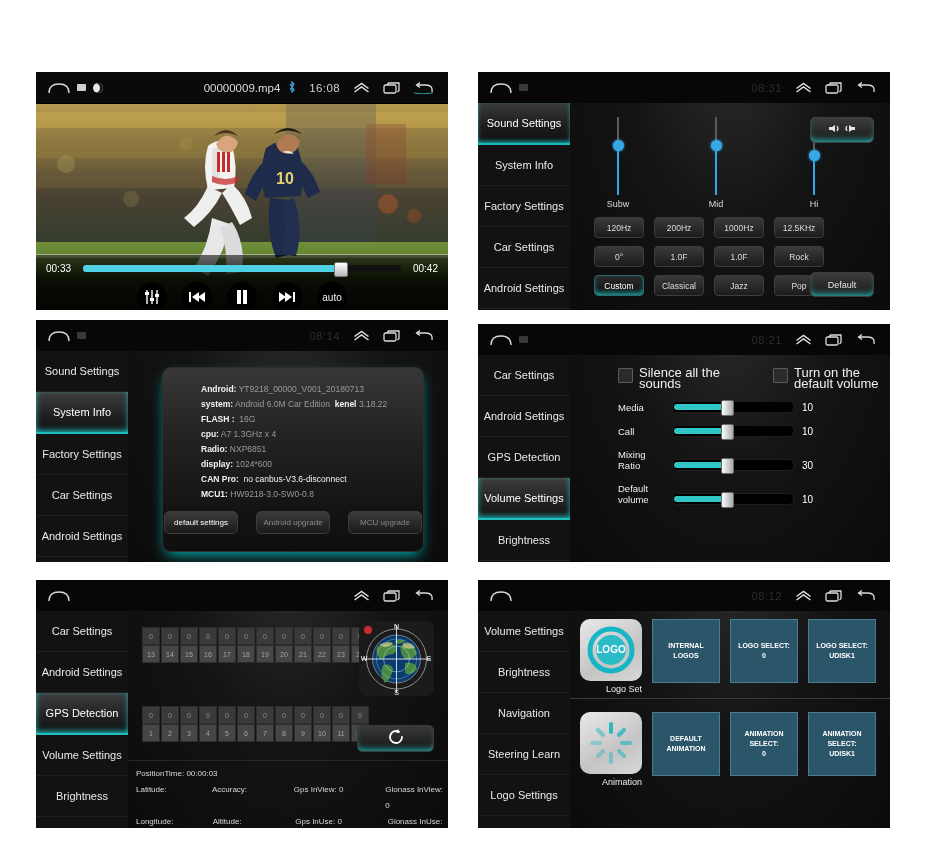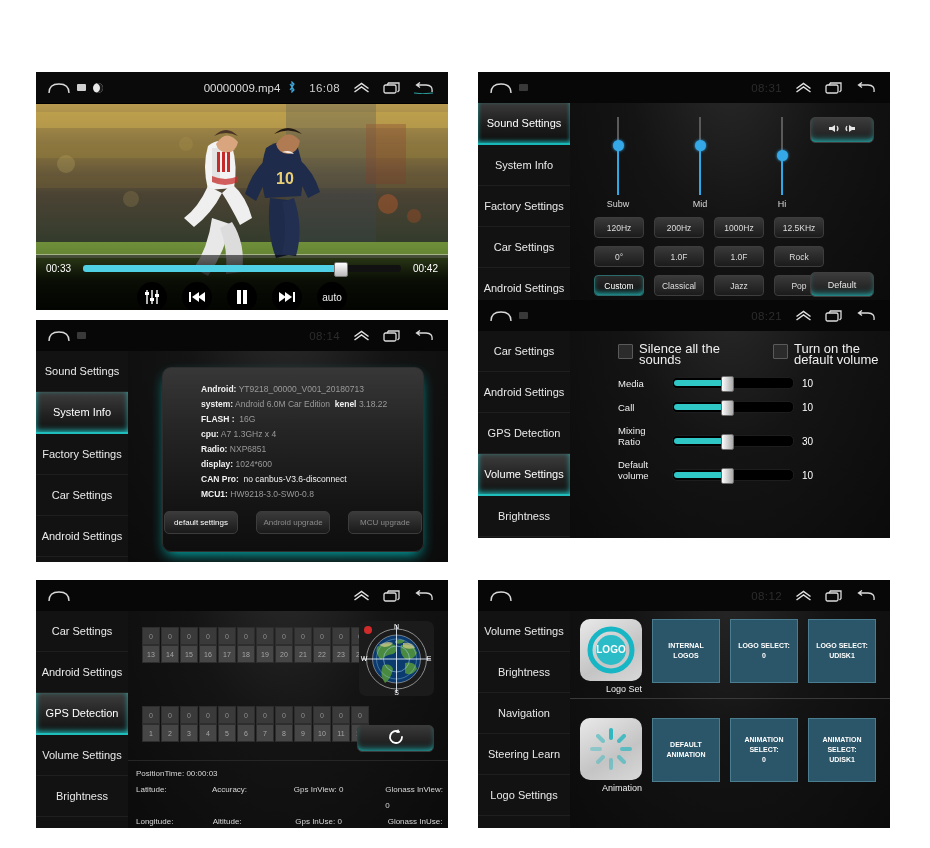--- a/index.html
+++ b/index.html
@@ -53,21 +53,21 @@
   .seek .knob{position:absolute;top:-3px;left:79%;width:12px;height:13px;border-radius:2px;
               background:linear-gradient(180deg,#fff,#b9b9b9);border:1px solid #777;}
   .btnrow{display:flex;align-items:center;justify-content:center;gap:15px;margin-top:5px;}
   .cbtn{width:30px;height:30px;border-radius:50%;background:#000;
         display:flex;align-items:center;justify-content:center;color:#fff;}
   .cbtn.auto{font-size:10px;color:#efefef;}
 
   
   #p2{left:478px;top:72px;width:412px;height:238px;}
   .eq-wrap{position:relative;height:100%;}
-  .eq-sliders{display:flex;padding:14px 0 0 24px;gap:34px;}
+  .eq-sliders{display:flex;padding:14px 0 0 24px;gap:50px;}
   .eqcol{width:48px;text-align:center;position:relative;}
   .eqtrack{position:relative;height:78px;width:2px;margin:0 auto;background:#5a5a5a;}
   .eqfill{position:absolute;left:0;width:2px;background:#2fa8e8;}
   .eqknob{position:absolute;left:50%;width:11px;height:11px;margin-left:-5.5px;border-radius:50%;
           background:#35a9e8;box-shadow:0 0 3px #35a9e8;}
   .eqlab{color:#d8d8d8;font-size:9px;margin-top:4px;}
   .kbd{display:flex;gap:10px;padding:8px 0 0 24px;}
   .kbtn{width:48px;height:19px;border-radius:4px;display:flex;align-items:center;justify-content:center;
         font-size:8.5px;color:#dedede;background:linear-gradient(180deg,#3a3a3a,#1b1b1b);
         border:1px solid #3d3d3d;}
@@ -88,21 +88,21 @@
            border:1px solid #2e2e2e;box-shadow:0 6px 14px -4px #0bb;overflow:hidden;}
   .inforow{font-size:8.5px;color:#9a9a9a;margin:0 0 2px 38px;line-height:13px;white-space:nowrap;}
   .inforow:first-child{margin-top:15px;}
   .inforow b{color:#f2f2f2;font-weight:bold;}
   .infobtns{display:flex;gap:18px;justify-content:center;margin-top:10px;}
   .ibtn{width:72px;height:21px;border-radius:5px;display:flex;align-items:center;justify-content:center;
         font-size:8px;background:linear-gradient(180deg,#3b3b3b,#1a1a1a);border:1px solid #3c3c3c;color:#8a8a8a;}
   .ibtn.lit{color:#fff;}
 
   
-  #p4{left:478px;top:300px;width:412px;height:238px;}
+  #p4{left:478px;top:324px;width:412px;height:238px;}
   .chkrow{display:flex;padding:12px 0 0 48px;gap:46px;}
   .chk{display:flex;gap:6px;align-items:flex-start;}
   .chkbox{width:13px;height:13px;flex:0 0 13px;background:#2b2b2b;border:1px solid #5a5a5a;border-radius:1px;margin-top:1px;}
   .chklab{color:#f0f0f0;font-size:13px;line-height:11px;max-width:88px;}
   .vrow{display:flex;align-items:flex-end;padding-left:48px;margin-top:12px;gap:8px;}
   .vlab{width:46px;color:#efefef;font-size:9.5px;line-height:11px;}
   .vtrack{position:relative;width:120px;height:10px;background:#000;border-radius:5px;border:1px solid #1d1d1d;}
   .vfill{position:absolute;left:1px;top:2px;height:6px;border-radius:3px;background:#2fc6c6;}
   .vknob{position:absolute;top:-2px;width:11px;height:14px;border-radius:2px;
          background:linear-gradient(90deg,#fdfdfd,#a8a8a8);border:1px solid #6a6a6a;}
@@ -124,21 +124,21 @@
            background:linear-gradient(180deg,#3a3a3a,#141414);border:1px solid #3a3a3a;
            box-shadow:inset 0 -5px 7px -4px #25c8c8;display:flex;align-items:center;justify-content:center;}
   .gps-foot{position:absolute;left:0;right:0;bottom:0;height:62px;border-top:1px solid #262626;
             padding:5px 0 0 8px;}
   .gf-line{display:flex;font-size:8px;color:#d8d8d8;line-height:16px;}
   .gf-line span{display:inline-block;}
 
   
   #p6{left:478px;top:580px;width:412px;height:248px;}
   .logo-sec{display:flex;align-items:flex-start;padding:8px 0 0 10px;gap:10px;}
-  .logo-sec + .logo-sec{border-top:1px solid #3a3a3a;margin-top:4px;padding-top:19px;}
+  .logo-sec + .logo-sec{border-top:1px solid #3a3a3a;margin-top:4px;padding-top:13px;}
   .thumb{width:62px;text-align:right;}
   .thumbimg{width:62px;height:62px;border-radius:10px;
             background:linear-gradient(150deg,#e9e9e9,#c4c4c4 60%,#d8d8d8);
             display:flex;align-items:center;justify-content:center;}
   .thumblab{color:#f0f0f0;font-size:9px;margin-top:3px;}
   .tile{width:62px;height:62px;background:#2b5568;border:1px solid #4b7d90;
         display:flex;align-items:center;justify-content:center;text-align:center;
         color:#fff;font-size:7px;font-weight:bold;line-height:10px;padding:0 2px;}
 </style>
 </head>

